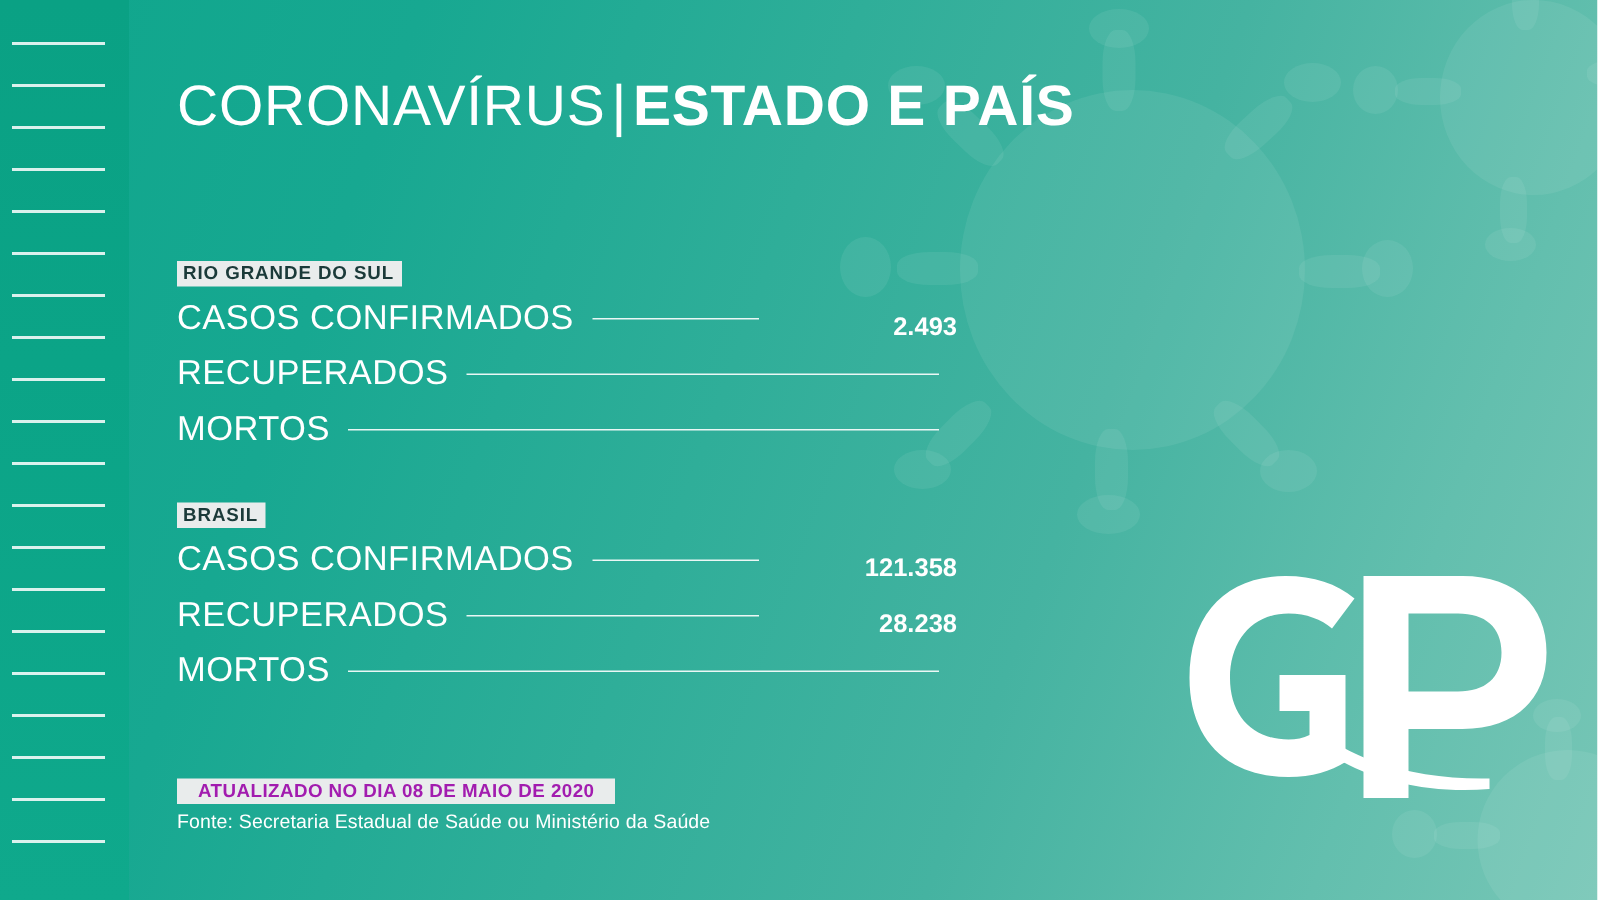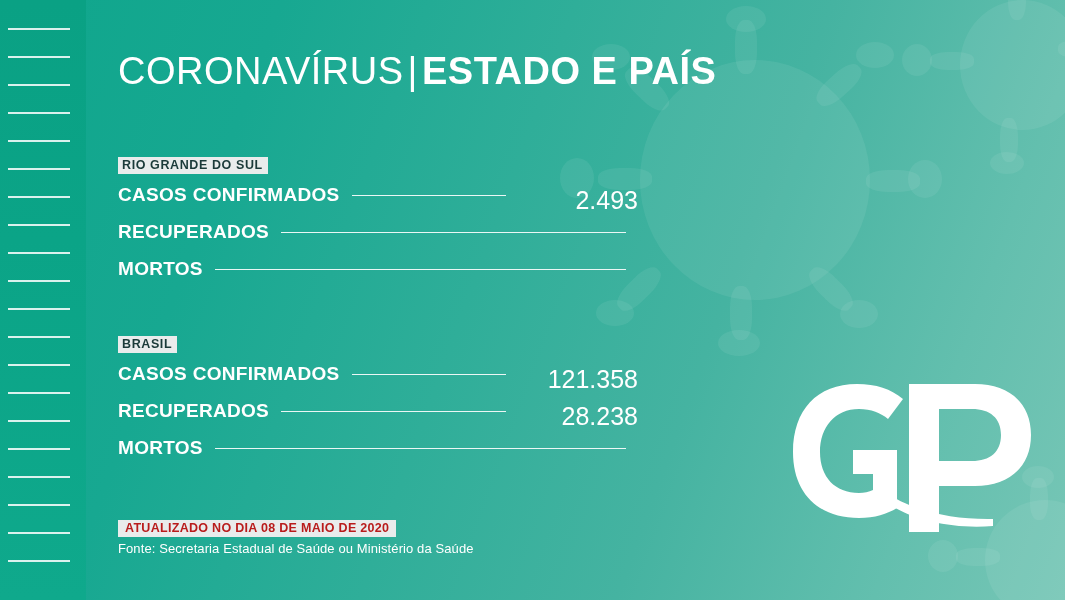--- a/index.html
+++ b/index.html
@@ -65,21 +65,21 @@
     font-size: 38px;
     letter-spacing: 0.5px;
     font-weight: 400;
     white-space: nowrap;
   }
   #title .bold { font-weight: 700; }
   #title .sep { font-weight: 300; padding: 0 4px; }
 
   
   .section { position: absolute; left: 118px; width: 520px; }
-  #sec-rs { top: 155px; }
+  #sec-rs { top: 173px; }
   #sec-br { top: 334px; }
 
   .sec-label {
     display: inline-block;
     background: #e9ecec;
     color: #1b3a39;
     font-size: 12.5px;
     font-weight: 700;
     letter-spacing: 0.6px;
     padding: 2px 5px 2px 4px;
@@ -88,52 +88,52 @@
 
   .row {
     position: relative;
     display: flex;
     align-items: center;
     height: 33px;
     margin-top: 4px;
     color: #ffffff;
   }
   .row .lbl {
-    font-size: 19px;
-    font-weight: 700;
+    font-size: 23px;
+    font-weight: 400;
     letter-spacing: 0.3px;
     white-space: nowrap;
   }
   .row .lead {
     flex: 1 1 auto;
     height: 1px;
     background: rgba(255,255,255,0.9);
     margin: 0 12px;
     position: relative;
     top: 1px;
   }
   .row .val {
-    font-size: 25px;
-    font-weight: 400;
+    font-size: 17px;
+    font-weight: 700;
     min-width: 120px;
     text-align: right;
     white-space: nowrap;
     margin-top: 12px;
   }
 
   
   #footer { position: absolute; left: 118px; top: 518px; }
   #footer .upd {
     display: inline-block;
     background: #e9ecec;
-    color: #b91c1c;
+    color: #a21caf;
     font-size: 12.5px;
     font-weight: 700;
     letter-spacing: 0.3px;
-    padding: 2px 7px;
+    padding: 2px 14px;
     line-height: 13px;
   }
   #footer .src {
     margin-top: 4px;
     color: #ffffff;
     font-size: 13px;
     font-weight: 400;
     letter-spacing: 0.1px;
   }
 

